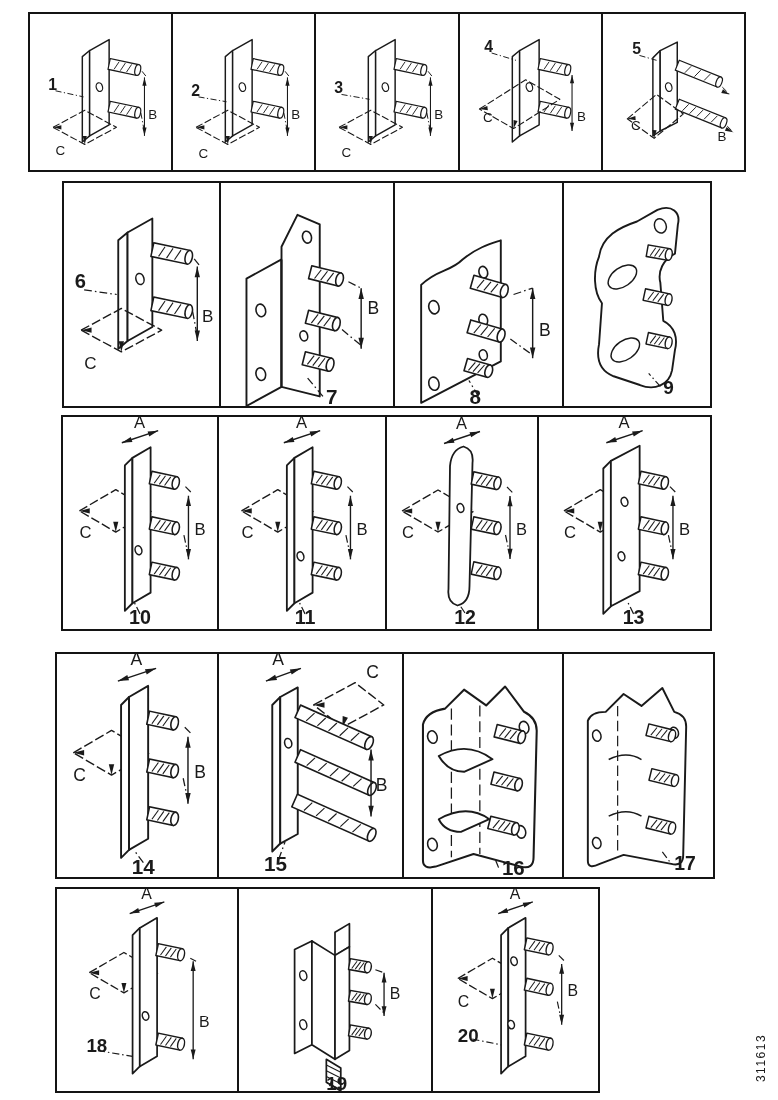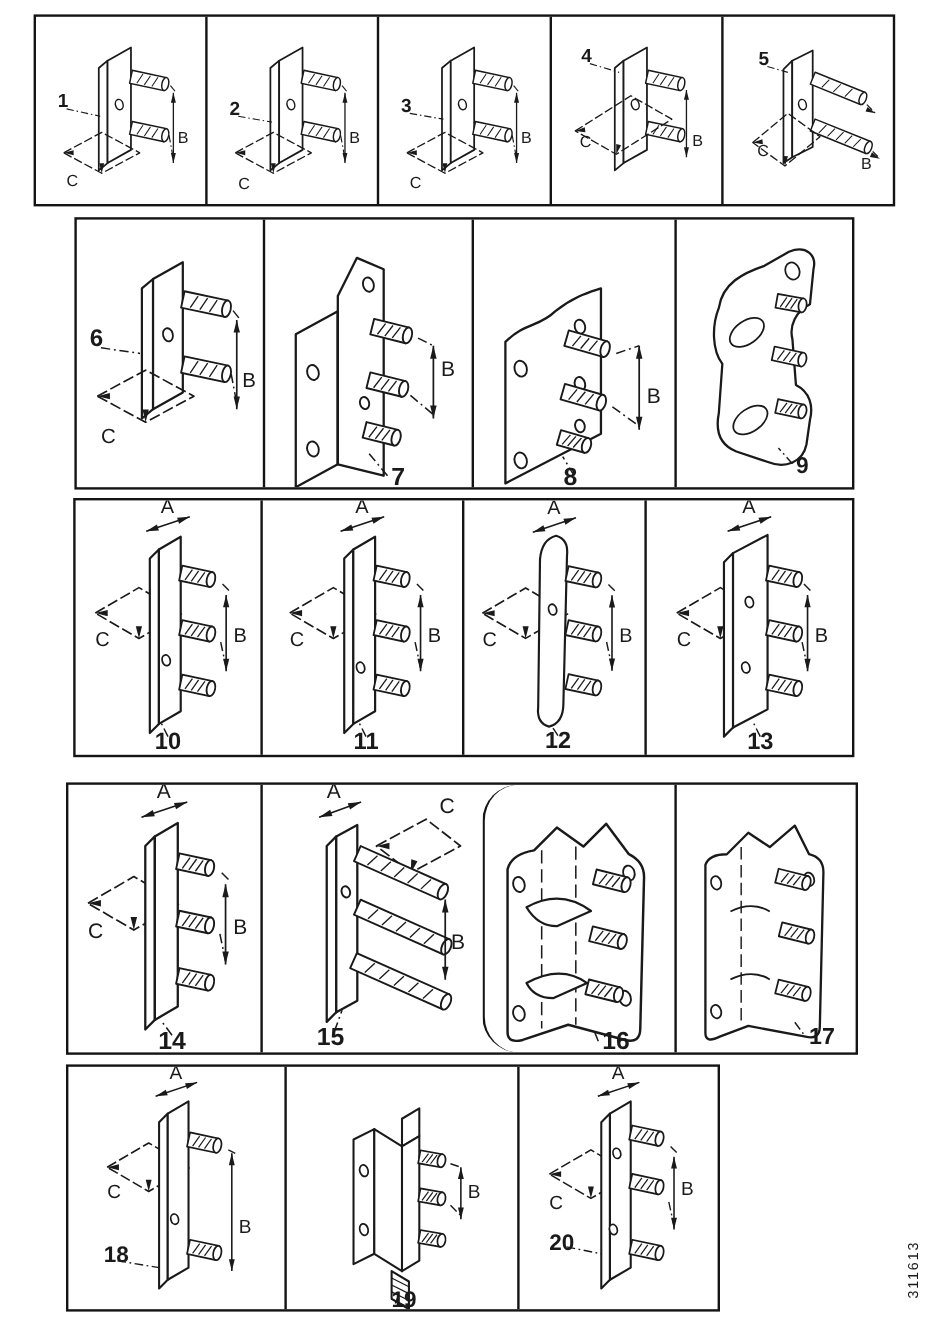--- a/index.html
+++ b/index.html
@@ -626,21 +626,21 @@
             <polygon points="88,102 86.3,95.2 89.7,95.2" fill="#1a1a1a" stroke="none"></polygon>
             <polygon points="88,60 89.7,66.8 86.3,66.8" fill="#1a1a1a" stroke="none"></polygon>
             <text x="26" y="7" font-size="11" text-anchor="start">A</text>
             <text x="85" y="15" font-size="11" text-anchor="start">C</text>
             <text x="91" y="86" font-size="11" text-anchor="start">B</text>
             <line x1="30" y1="129" x2="34" y2="118" stroke="#1a1a1a" stroke-width="0.8" stroke-dasharray="5 2 1 2"></line>
             <text x="28" y="136" font-size="13" text-anchor="middle" font-weight="bold">15</text>
           </g>
         </svg>
       </div>
-    <div class="cell" style="flex:0 0 160px;border-radius:30px;">
+    <div class="cell" style="flex:0 0 160px;">
         <svg viewBox="0 0 100 140" preserveAspectRatio="xMidYMid meet">
           <g>
             <path d="M12,44 L12,130 Q12,136 20,134 L44,126 L74,134 Q82,136 82,128 L84,48 Q84,40 76,36 L64,20 L52,32 L38,22 L26,34 Q14,36 12,44 Z" fill="#fff" stroke="#1a1a1a" stroke-width="1.3" stroke-linejoin="round"></path>
             <line x1="30" y1="34" x2="30" y2="128" stroke="#1a1a1a" stroke-width="0.8" stroke-dasharray="7 3"></line>
             <line x1="48" y1="32" x2="48" y2="126" stroke="#1a1a1a" stroke-width="0.8" stroke-dasharray="7 3"></line>
             <path d="M22,64 Q40,54 56,66 L38,74 Q28,74 22,64 Z" fill="#fff" stroke="#1a1a1a" stroke-width="1.2" stroke-linejoin="round"></path>
             <path d="M22,104 Q40,94 54,104 L36,112 Q26,112 22,104 Z" fill="#fff" stroke="#1a1a1a" stroke-width="1.2" stroke-linejoin="round"></path>
             <ellipse cx="18" cy="52" rx="3" ry="4" transform="rotate(-15 18 52)" fill="#fff" stroke="#1a1a1a" stroke-width="1"></ellipse>
             <ellipse cx="18" cy="120" rx="3" ry="4" transform="rotate(-15 18 120)" fill="#fff" stroke="#1a1a1a" stroke-width="1"></ellipse>
             <ellipse cx="76" cy="46" rx="3" ry="4" transform="rotate(-15 76 46)" fill="#fff" stroke="#1a1a1a" stroke-width="1"></ellipse>

